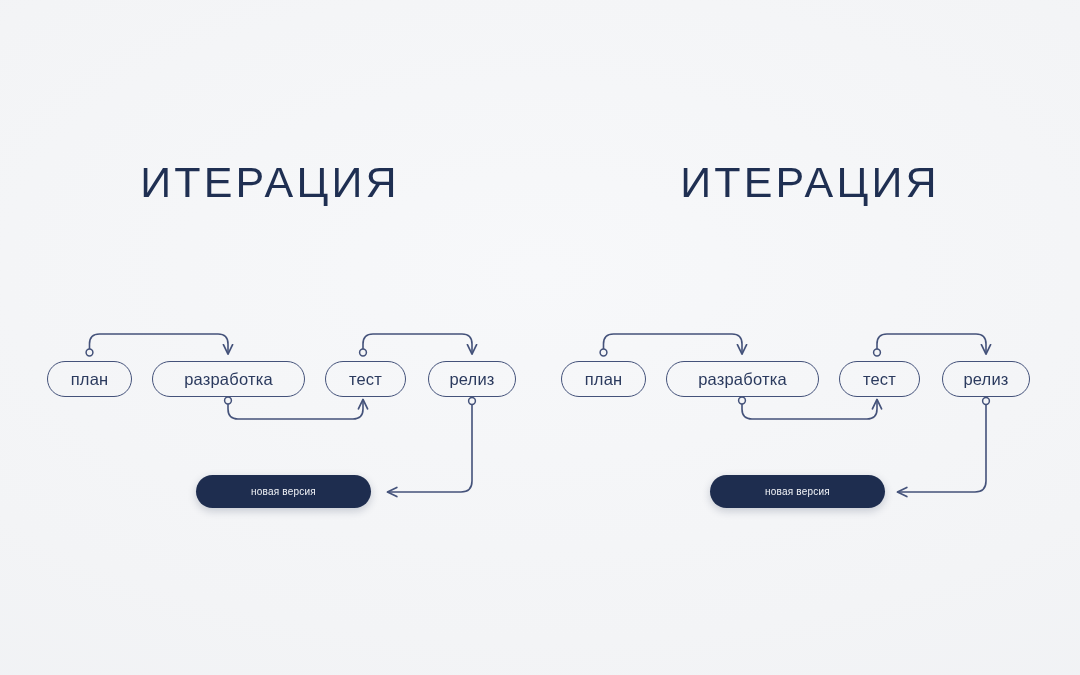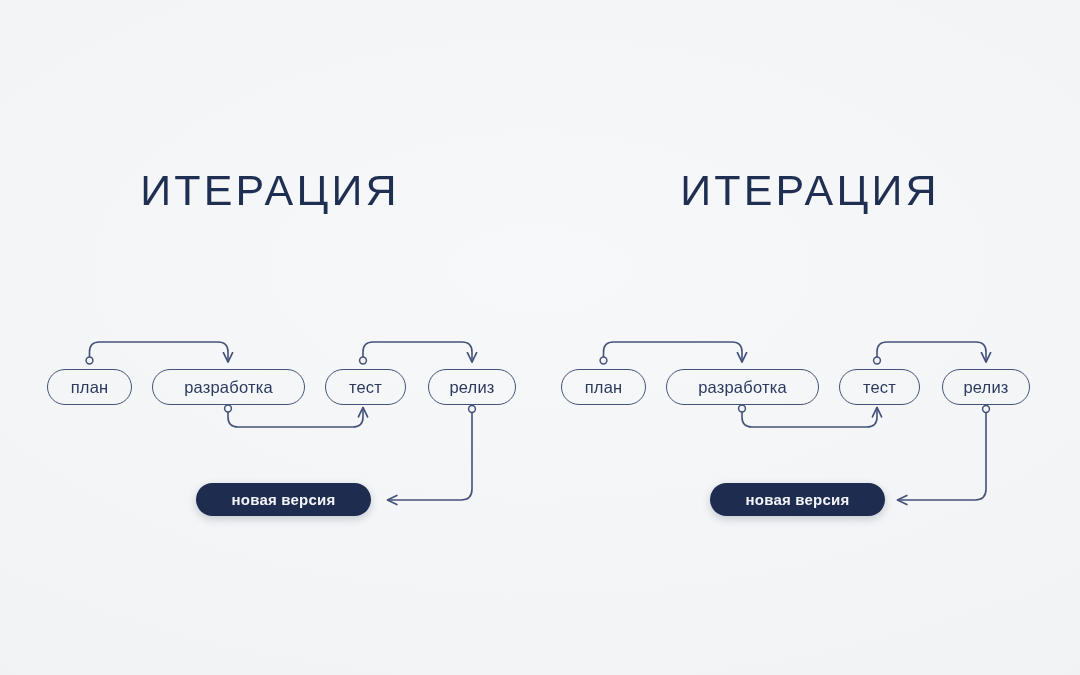--- a/index.html
+++ b/index.html
@@ -16,21 +16,21 @@
   }
   #canvas {
     position: relative;
     width: 1080px;
     height: 675px;
     background:
       radial-gradient(120% 100% at 50% 40%, #f7f8fa 0%, #f3f4f6 55%, #eef0f3 100%);
   }
   .panel {
     position: absolute;
-    top: 16px;
+    top: 8px;
     height: 624px;
     width: 540px;
   }
   .panel-left  { left: 0; }
   .panel-right { left: 540px; }
 
   .panel-title {
     position: absolute;
     top: 153px;
     left: 0;
@@ -69,29 +69,28 @@
     user-select: none;
     text-align: right;
   }
 
   .badge {
     position: absolute;
     height: 33px;
     border-radius: 17px;
     background: #1e2d4f;
     color: #f2f4f8;
-    font-size: 15px;
+    font-size: 10px;
     letter-spacing: 0.2px;
     display: flex;
     align-items: center;
     justify-content: center;
     box-sizing: border-box;
     box-shadow: 0 3px 9px rgba(30, 45, 79, 0.22);
     user-select: none;
-    font-weight: bold;
   }
 
   
   .n-plan  { left: 47px;  top: 353px; width: 85px; }
   .n-dev   { left: 152px; top: 353px; width: 153px; }
   .n-test  { left: 325px; top: 353px; width: 81px; }
   .n-rel   { left: 428px; top: 353px; width: 88px; }
   .b-ver   { left: 196px; top: 467px; width: 175px; }
 </style>
 </head>

